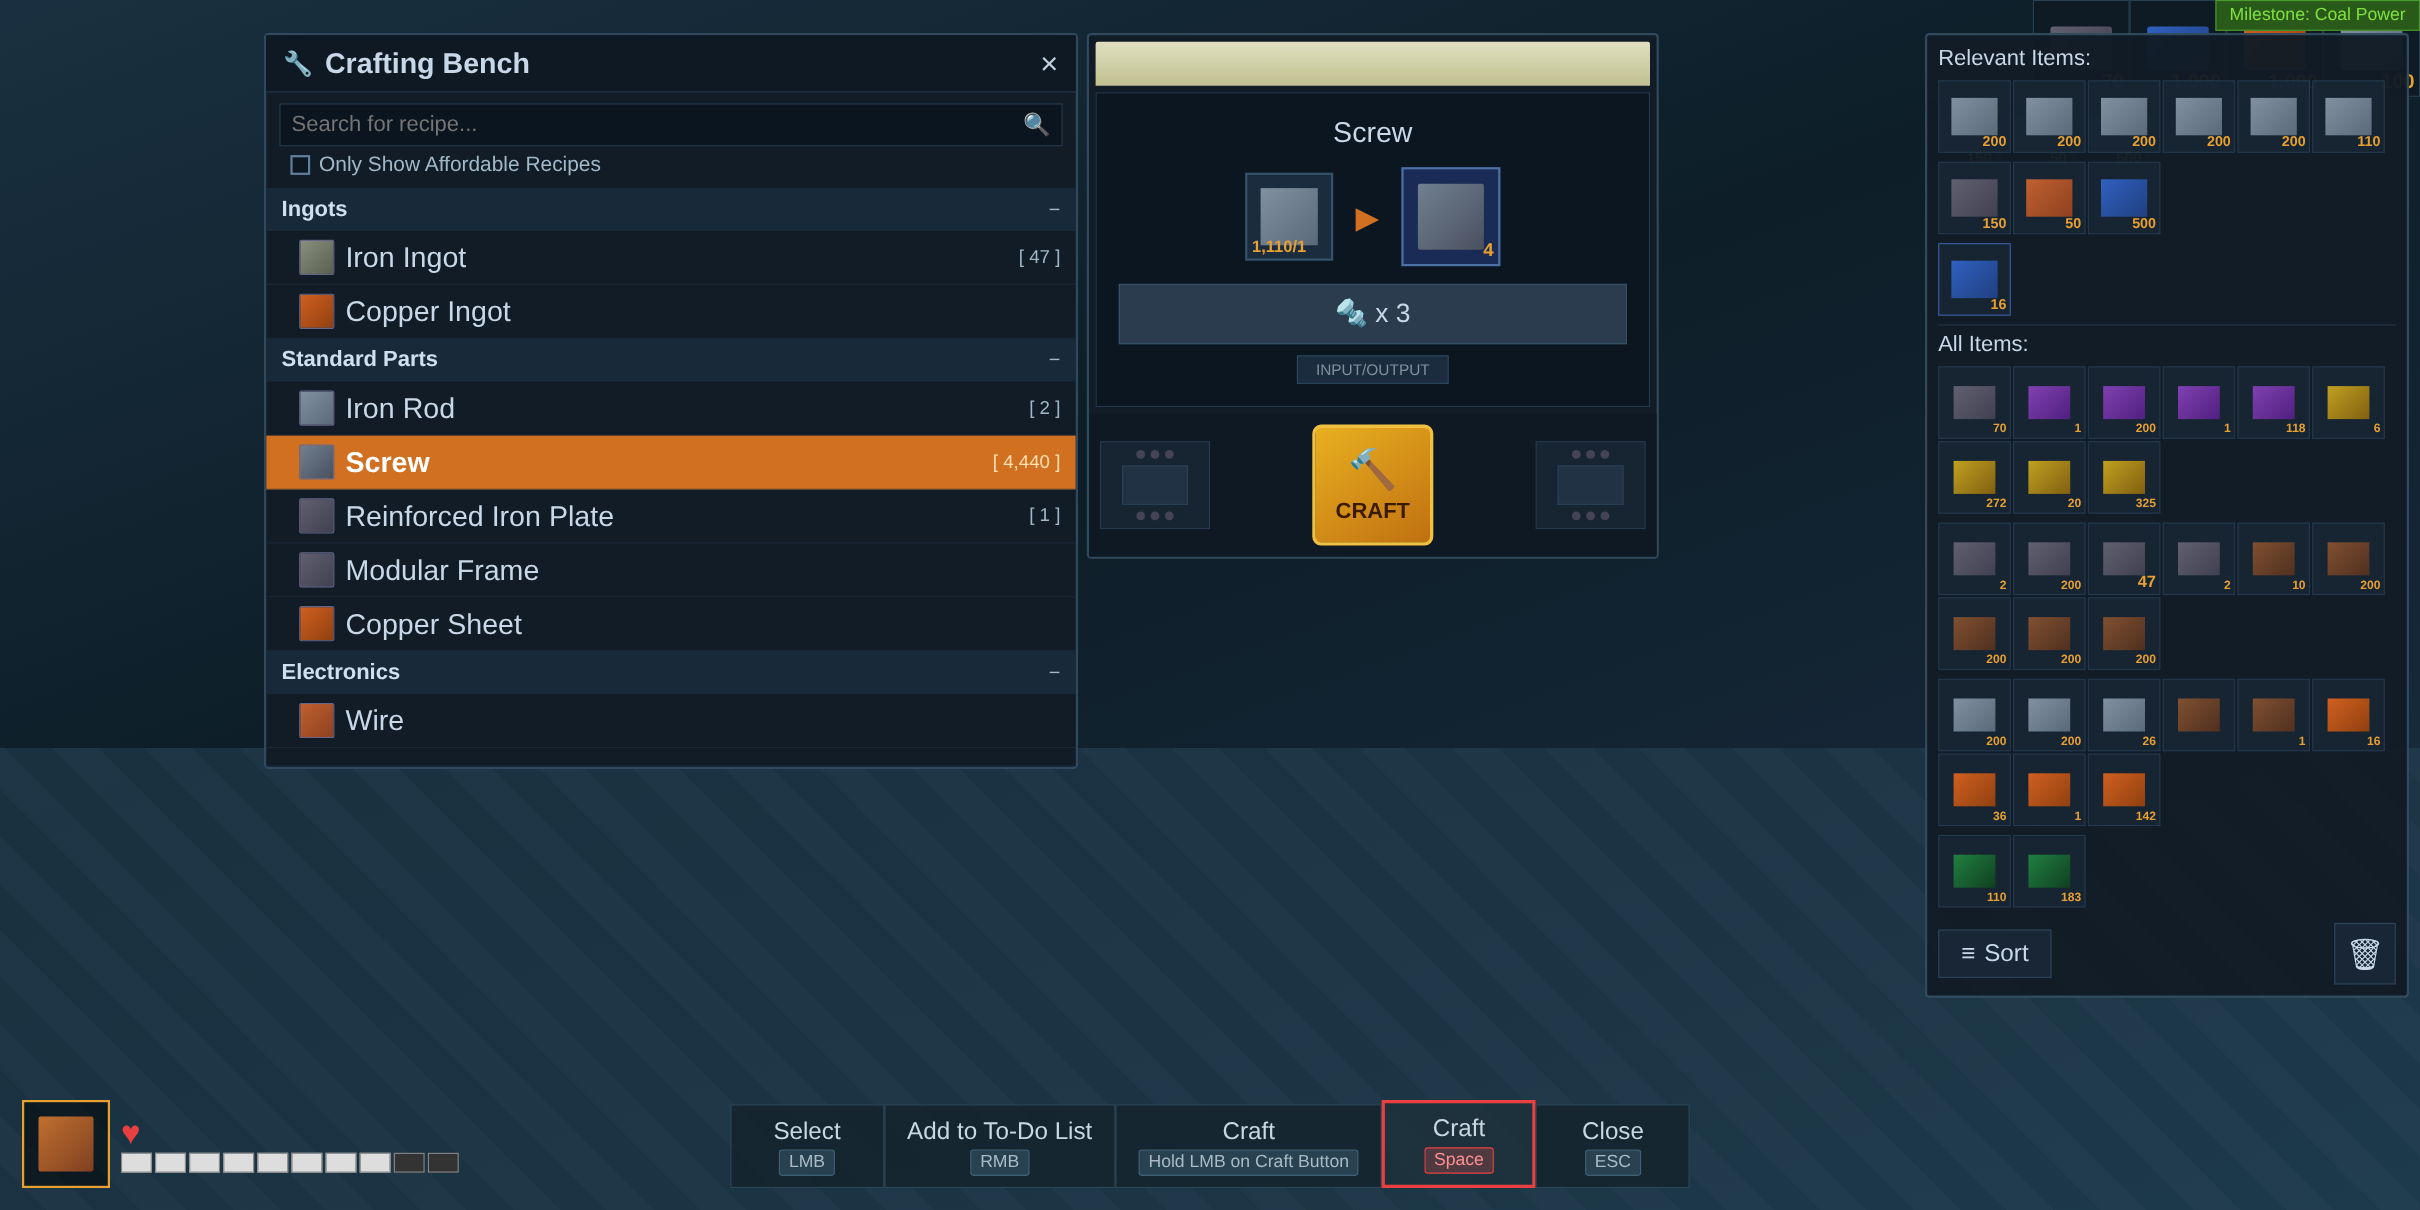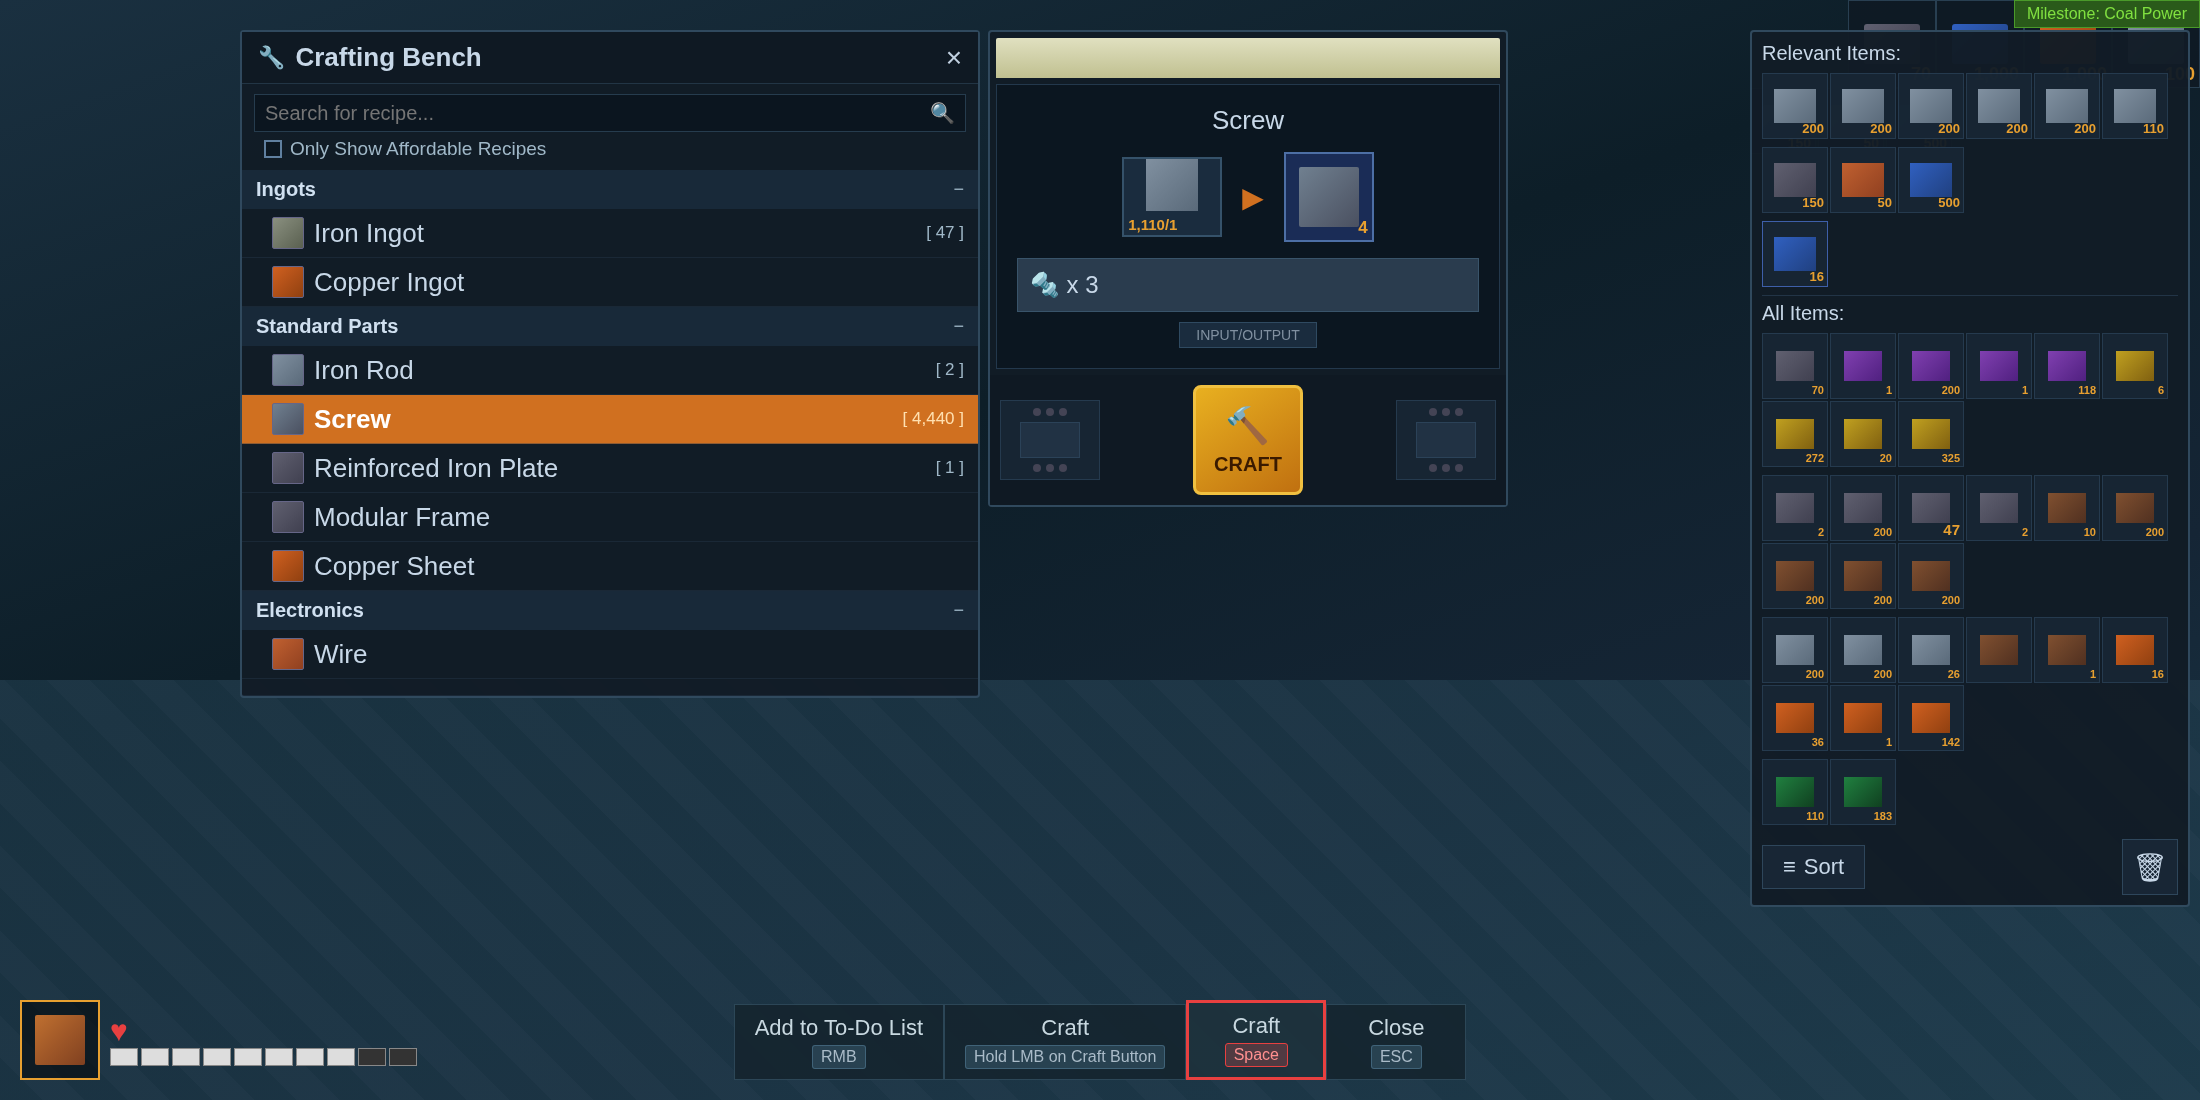--- a/index.html
+++ b/index.html
@@ -324,26 +324,26 @@
     .craft-recipe-row {
       display: flex;
       align-items: center;
       justify-content: center;
       gap: 20px;
       margin-bottom: 16px;
     }
 
     .craft-ingredient {
       position: relative;
-      width: 100px;
+      width: 80px;
       height: 80px;
       background: rgba(30,50,70,0.8);
       border: 2px solid rgba(80,120,150,0.5);
       display: flex;
-      align-items: flex-start;
+      align-items: center;
       justify-content: center;
     }
     .craft-ingredient .qty {
       position: absolute;
       bottom: 2px;
       left: 4px;
       color: #e8a030;
       font-size: 15px;
       font-weight: bold;
     }
@@ -366,21 +366,21 @@
       right: 4px;
       color: #e8a030;
       font-size: 17px;
       font-weight: bold;
     }
 
     .craft-multiplier {
       background: rgba(50,70,90,0.8);
       border: 1px solid rgba(80,120,150,0.4);
       color: #c8d8e8;
-      text-align: left;
+      text-align: center;
       padding: 12px;
       font-size: 24px;
       margin-bottom: 10px;
     }
 
     .io-btn {
       display: block;
       margin: 0 auto;
       padding: 4px 16px;
       background: rgba(30,50,70,0.8);
@@ -899,20 +899,24 @@
       <span>≡</span>
       <span>Sort</span>
     </button>
     <button class="trash-btn">
       <span>🗑</span>
     </button>
   </div>
 </div>
 
 <div class="hud-bottom">
+  <div class="action-btn">
+    <span>Select</span>
+    <span class="key-badge">LMB</span>
+  </div>
   <div class="action-btn">
     <span>Add to To-Do List</span>
     <span class="key-badge">RMB</span>
   </div>
   <div class="action-btn">
     <span>Craft</span>
     <span class="key-badge">Hold LMB on Craft Button</span>
   </div>
   <div class="action-btn highlighted">
     <span>Craft</span>

